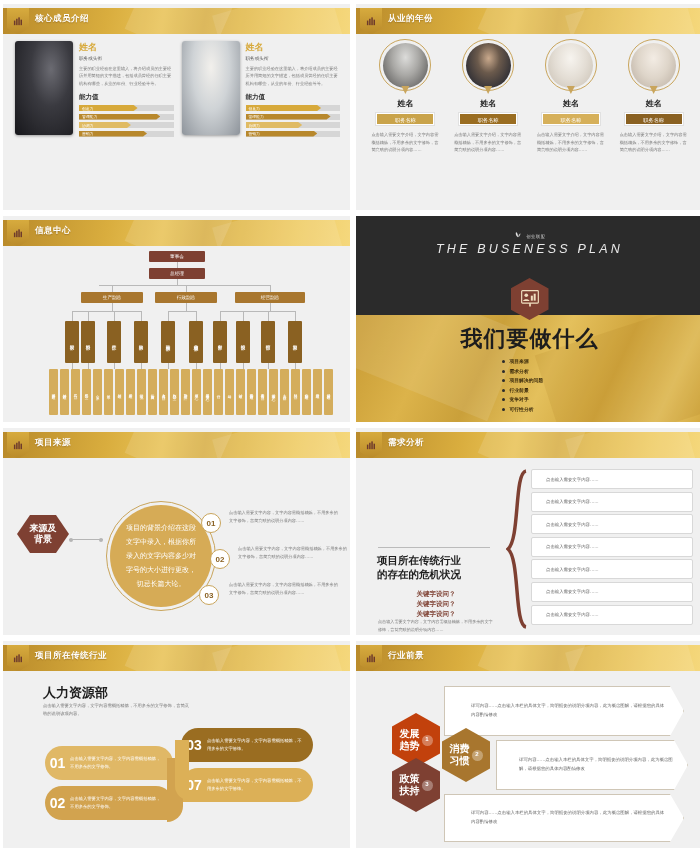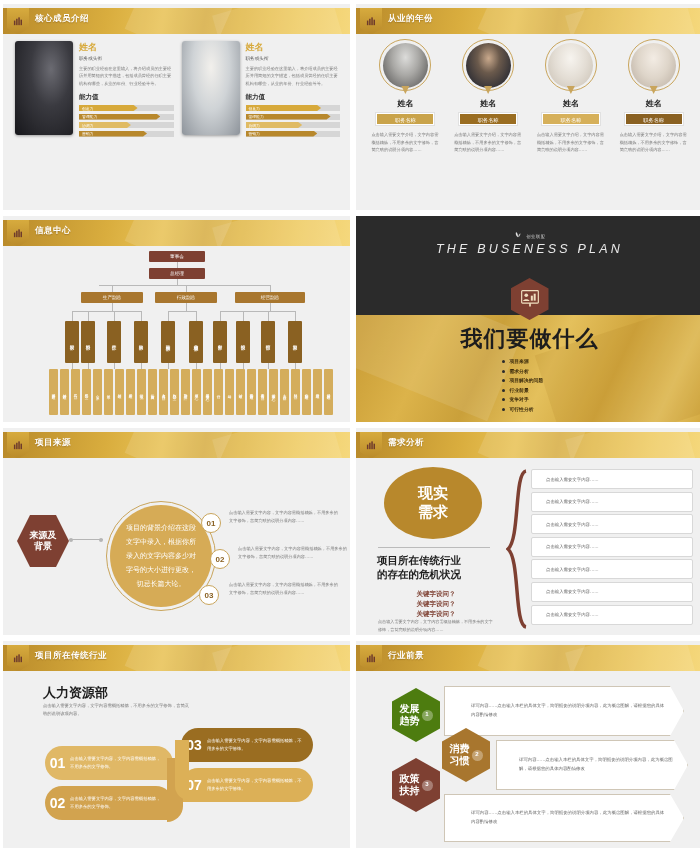--- a/index.html
+++ b/index.html
@@ -156,21 +156,21 @@
     color:#1d1d1d; font-size:22px; font-weight:bold; letter-spacing:1px;
   }
   .s4-list { position:absolute; left:50%; top:142px; margin-left:-28px; z-index:4; }
   .s4-list li { list-style:none; font-size:4.8px; color:#3a2a0c; margin-bottom:3.6px;
                 position:relative; padding-left:8px; font-weight:bold; }
   .s4-list li::before{ content:""; position:absolute; left:0; top:2px; width:3px; height:3px;
                        border-radius:50%; background:#2b2b2b; }
 
   
   .s5-hex {
-    position:absolute; left:14px; top:62px; width:52px; height:52px; background:#7e4032;
+    position:absolute; left:14px; top:62px; width:52px; height:38px; background:#7e4032;
     clip-path:polygon(25% 0,75% 0,100% 50%,75% 100%,25% 100%,0 50%);
     display:flex; flex-direction:column; align-items:center; justify-content:center;
     color:#fff; font-size:9px; font-weight:bold; line-height:1.25; text-align:center;
   }
   .s5-conn { position:absolute; left:66px; top:86px; width:34px; height:1px; background:#b5b5b5; }
   .s5-conn::before,.s5-conn::after{ content:""; position:absolute; top:-1.5px; width:4px;height:4px;
     border-radius:50%; background:#b5b5b5; }
   .s5-conn::before{ left:0; } .s5-conn::after{ right:0; }
   .s5-ring {
     position:absolute; left:103px; top:48px; width:110px; height:110px; border-radius:50%;
@@ -522,24 +522,20 @@
         <svg viewBox="0 0 12 12">
             <rect x="1" y="5" width="1.6" height="5" fill="#6d3a2c"></rect>
             <rect x="3.4" y="3" width="1.6" height="7" fill="#6d3a2c"></rect>
             <rect x="5.8" y="1.5" width="1.6" height="8.5" fill="#6d3a2c"></rect>
             <rect x="8.2" y="4" width="1.6" height="6" fill="#6d3a2c"></rect>
           </svg>
       </div>
       <div class="hdr-title">需求分析</div>
     </div>
     <div class="body">
-      <div class="s6-oval">
-        <span>现实</span>
-        <span>需求</span>
-      </div>
       <div class="s6-rule"></div>
       <div class="s6-h">
         <div>项目所在传统行业</div>
         <div>的存在的危机状况</div>
       </div>
       <div class="s6-kw">
         <div>关键字设问？</div>
         <div>关键字设问？</div>
         <div>关键字设问？</div>
       </div>
@@ -610,21 +606,21 @@
     <div class="body">
       <div class="arrowbox" style="left:88px;top:20px;width:240px;height:50px;padding:0 16px 0 26px">
         <span>详写内容……点击输入本栏的具体文字，简明扼要的说明分项内容，此为概念图解，请根据您的具体内容酌情修改</span>
       </div>
       <div class="arrowbox" style="left:140px;top:74px;width:192px;height:50px;padding:0 14px 0 22px">
         <span>详写内容……点击输入本栏的具体文字，简明扼要的说明分项内容，此为概念图解，请根据您的具体内容酌情修改</span>
       </div>
       <div class="arrowbox" style="left:88px;top:128px;width:240px;height:48px;padding:0 16px 0 26px">
         <span>详写内容……点击输入本栏的具体文字，简明扼要的说明分项内容，此为概念图解，请根据您的具体内容酌情修改</span>
       </div>
-      <div class="hexi" style="left:36px;top:22px;background:#4d7c0f">
+      <div class="hexi" style="left:36px;top:47px;background:#c2410c">
         <div class="lbl">
           <div>发展</div>
           <div>趋势</div>
         </div>
         <div class="cn">1</div>
       </div>
       <div class="hexi" style="left:86px;top:62px;background:#a8762e">
         <div class="lbl">
           <div>消费</div>
           <div>习惯</div>

